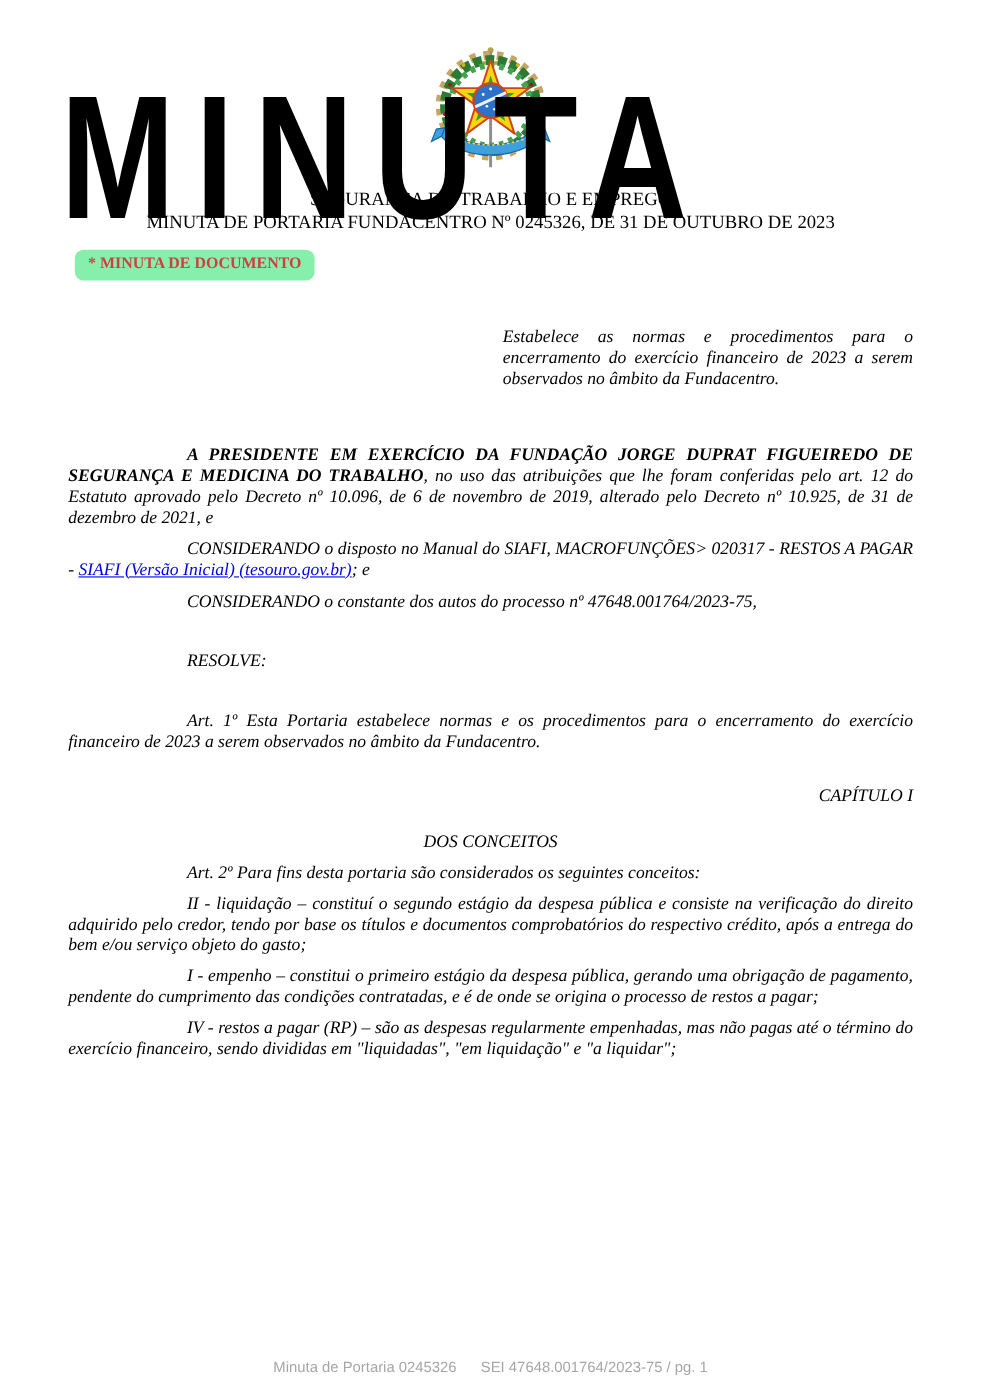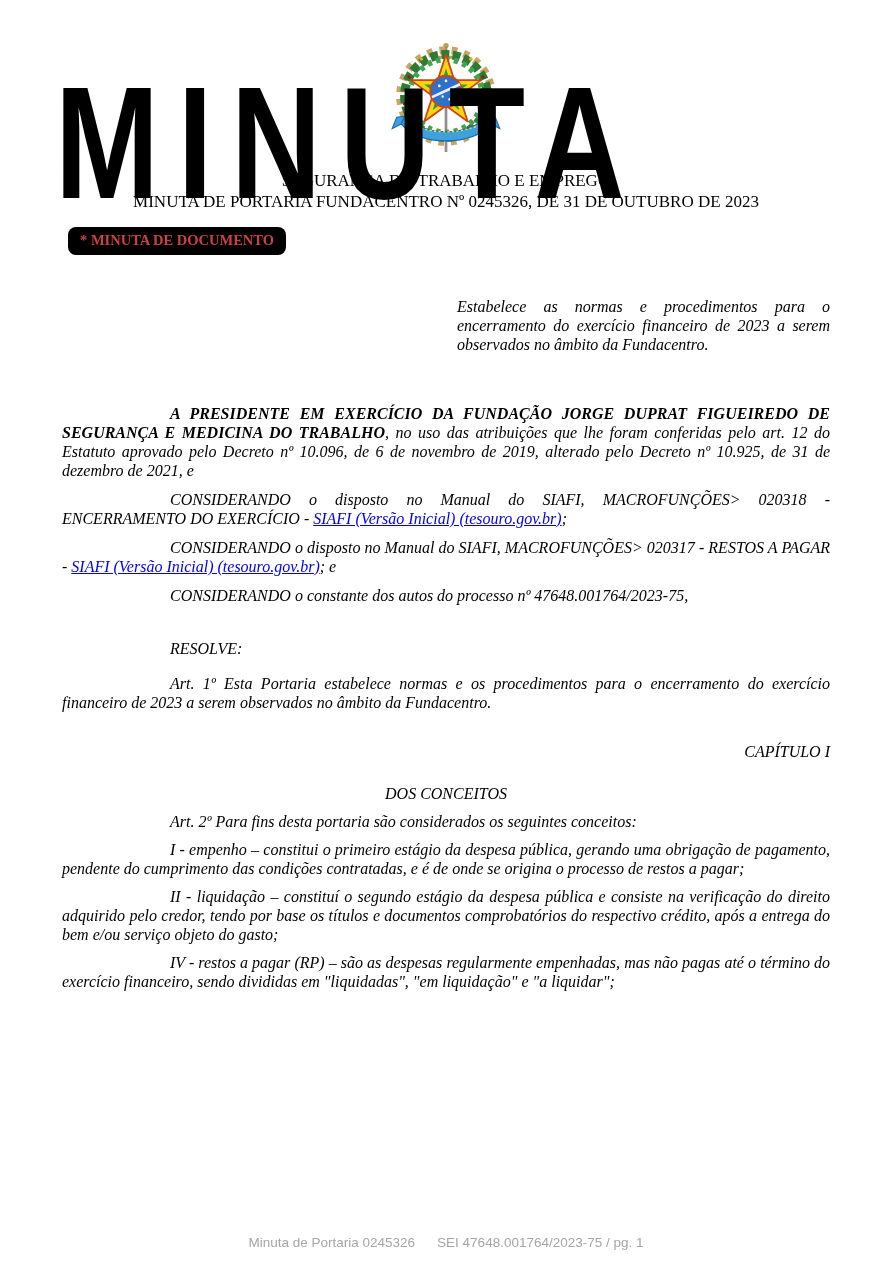--- a/index.html
+++ b/index.html
@@ -16,21 +16,21 @@
     padding:0 62px;
     box-sizing:border-box;
   }
   
   .crest-wrap { padding-top:40px; display:flex; justify-content:center; }
   .hline { text-align:center; font-size:17px; line-height:21px; }
   .hline-1 { margin-top:9px; }
   .badge {
     display:inline-block;
     margin:15px 0 0 6px;
-    background:#000000;
+    background:#86efac;
     color:#cd4044;
     font-weight:bold;
     font-size:14.5px;
     line-height:1;
     padding:6px 12px 7px;
     border-radius:8px;
   }
   
   .watermark {
     position:absolute; top:63px; left:55px; z-index:10;
@@ -43,21 +43,21 @@
     color:#000;
     pointer-events:none;
   }
   
   p { margin:0; font-size:16px; line-height:19px; text-align:justify;font-style:italic; }
   .indent { text-indent:108px; }
   .epigraph  { margin:42px 0 0 395px; }
   .preamble  { margin-top:50px; }
   .consid    { margin-top:10px; }
   .resolve   { margin-top:34px; }
-  .art1      { margin-top:16px; }
+  .art1      { margin-top:36px; }
   .chapter   { margin-top:30px; text-align:right; text-indent:0; }
   .chapter-sub { margin-top:23px; text-align:center; text-indent:0; }
   .art2      { margin-top:9px; }
   .item      { margin-top:9px; }
   .doc-link  { color:#0000ee; text-decoration:underline; cursor:pointer; }
   b.lead     { font-weight:bold;margin-top:22px; }
   
   .footer {
     position:absolute; left:0; right:0; bottom:13px;
     display:flex; justify-content:center; gap:22px;
@@ -111,37 +111,36 @@
 
   <div>
     <span class="badge">* MINUTA DE DOCUMENTO</span>
   </div>
 
   <p class="epigraph">Estabelece as normas e procedimentos para o encerramento do exercício financeiro de 2023 a serem observados no âmbito da Fundacentro.</p>
 
   <p class="preamble indent"><b class="lead">A PRESIDENTE EM EXERCÍCIO DA FUNDAÇÃO JORGE DUPRAT FIGUEIREDO DE SEGURANÇA E MEDICINA DO TRABALHO</b><span>, no uso das atribuições que lhe foram conferidas pelo art. 12 do Estatuto aprovado pelo Decreto nº 10.096, de 6 de novembro de 2019, alterado pelo Decreto nº 10.925, de 31 de dezembro de 2021, e</span></p>
 
 
-  <p class="consid indent"><span>CONSIDERANDO o disposto no Manual do SIAFI, MACROFUNÇÕES&gt; 020318 - ENCERRAMENTO DO EXERCÍCIO - </span><a class="doc-link">SIAFI (Versão Inicial) (tesouro.gov.br)</a><span>;</span></p>
 
   <p class="consid indent"><span>CONSIDERANDO o disposto no Manual do SIAFI, MACROFUNÇÕES&gt; 020317 - RESTOS A PAGAR - </span><a class="doc-link">SIAFI (Versão Inicial) (tesouro.gov.br)</a><span>; e</span></p>
 
   <p class="consid indent"><span>CONSIDERANDO o constante dos autos do processo nº 47648.001764/2023-75,</span></p>
 
   <p class="resolve indent">RESOLVE:</p>
 
   <p class="art1 indent">Art. 1º  Esta Portaria estabelece normas e os procedimentos para o encerramento do exercício financeiro de 2023 a serem observados no âmbito da Fundacentro.</p>
 
   <p class="chapter">CAPÍTULO I</p>
   <p class="chapter-sub">DOS CONCEITOS</p>
 
   <p class="art2 indent">Art. 2º  Para fins desta portaria são considerados os seguintes conceitos:</p>
 
+  <p class="item indent">II - liquidação – constituí o segundo estágio da despesa pública e consiste na verificação do direito adquirido pelo credor, tendo por base os títulos e documentos comprobatórios do respectivo crédito, após a entrega do bem e/ou serviço objeto do gasto;</p>
   <p class="item indent">I - empenho – constitui o primeiro estágio da despesa pública, gerando uma obrigação de pagamento, pendente do cumprimento das condições contratadas, e é de onde se origina o processo de restos a pagar;</p>
-  <p class="item indent">II - liquidação – constituí o segundo estágio da despesa pública e consiste na verificação do direito adquirido pelo credor, tendo por base os títulos e documentos comprobatórios do respectivo crédito, após a entrega do bem e/ou serviço objeto do gasto;</p>
   <p class="item indent">IV - restos a pagar (RP) – são as despesas regularmente empenhadas, mas não pagas até o término do exercício financeiro, sendo divididas em "liquidadas", "em liquidação" e "a liquidar";</p>
 
 </div>
 
 <div class="watermark">MINUTA</div>
 
 <div class="footer">
   <span>Minuta de Portaria 0245326</span>
   <span>SEI 47648.001764/2023-75 / pg. 1</span>
 </div>

